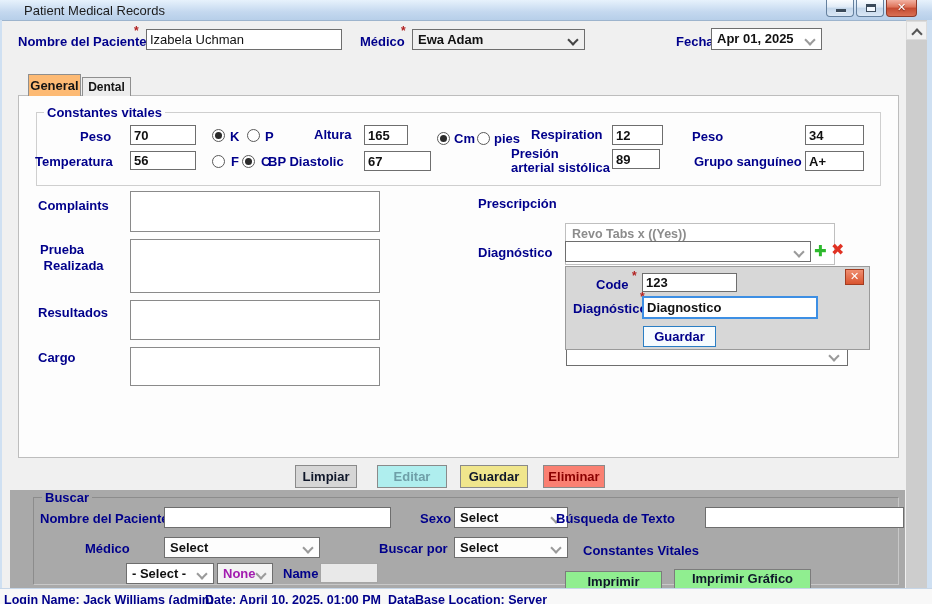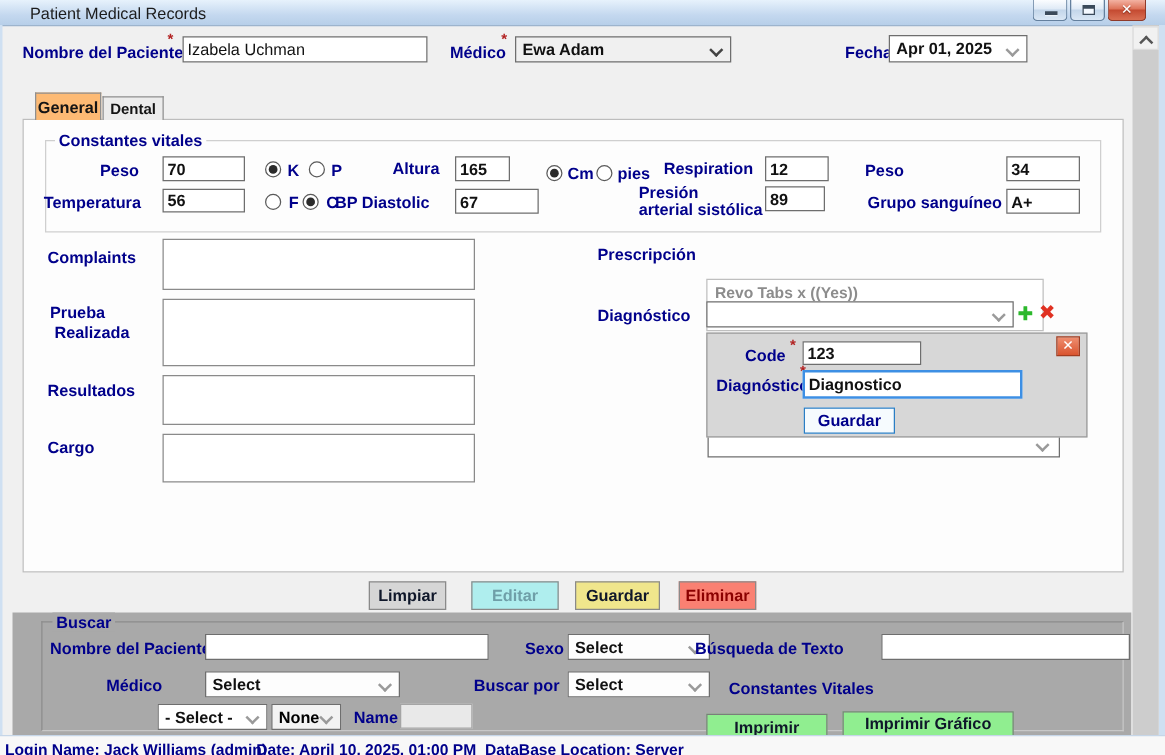--- a/index.html
+++ b/index.html
@@ -235,21 +235,21 @@
   <div class="combo" style="left:454px;top:537px;width:114px;height:21px;">
     <span>Select</span>
     <span class="chev gray"></span>
   </div>
   <div class="lbl" style="left:583px;top:543px;">Constantes Vitales</div>
 
   <div class="combo" style="left:126px;top:563px;width:88px;height:21px;background:#fff;">
     <span>- Select -</span>
     <span class="chev gray"></span>
   </div>
-  <div class="combo" style="left:217px;top:563px;width:56px;height:21px;background:#f3f3f3;color:#000000;">
+  <div class="combo" style="left:217px;top:563px;width:56px;height:21px;background:#f3f3f3;color:#a21caf;">
     <span>None</span>
     <span class="chev gray"></span>
   </div>
   <div class="lbl" style="left:283px;top:566px;">Name</div>
   <input class="inp" style="left: 320px; top: 563px; width: 58px; height: 20px; background: rgb(233, 233, 233); border-color: rgb(165, 165, 165);">
 
   <div class="btn" style="left:565px;top:571px;width:97px;height:19px;background:#90EE90;border-color:#7c7c7c;line-height:20px;">
     <span>Imprimir</span>
   </div>
   <div class="btn" style="left:674px;top:569px;width:137px;height:20px;background:#90EE90;border-color:#7c7c7c;line-height:18px;">

